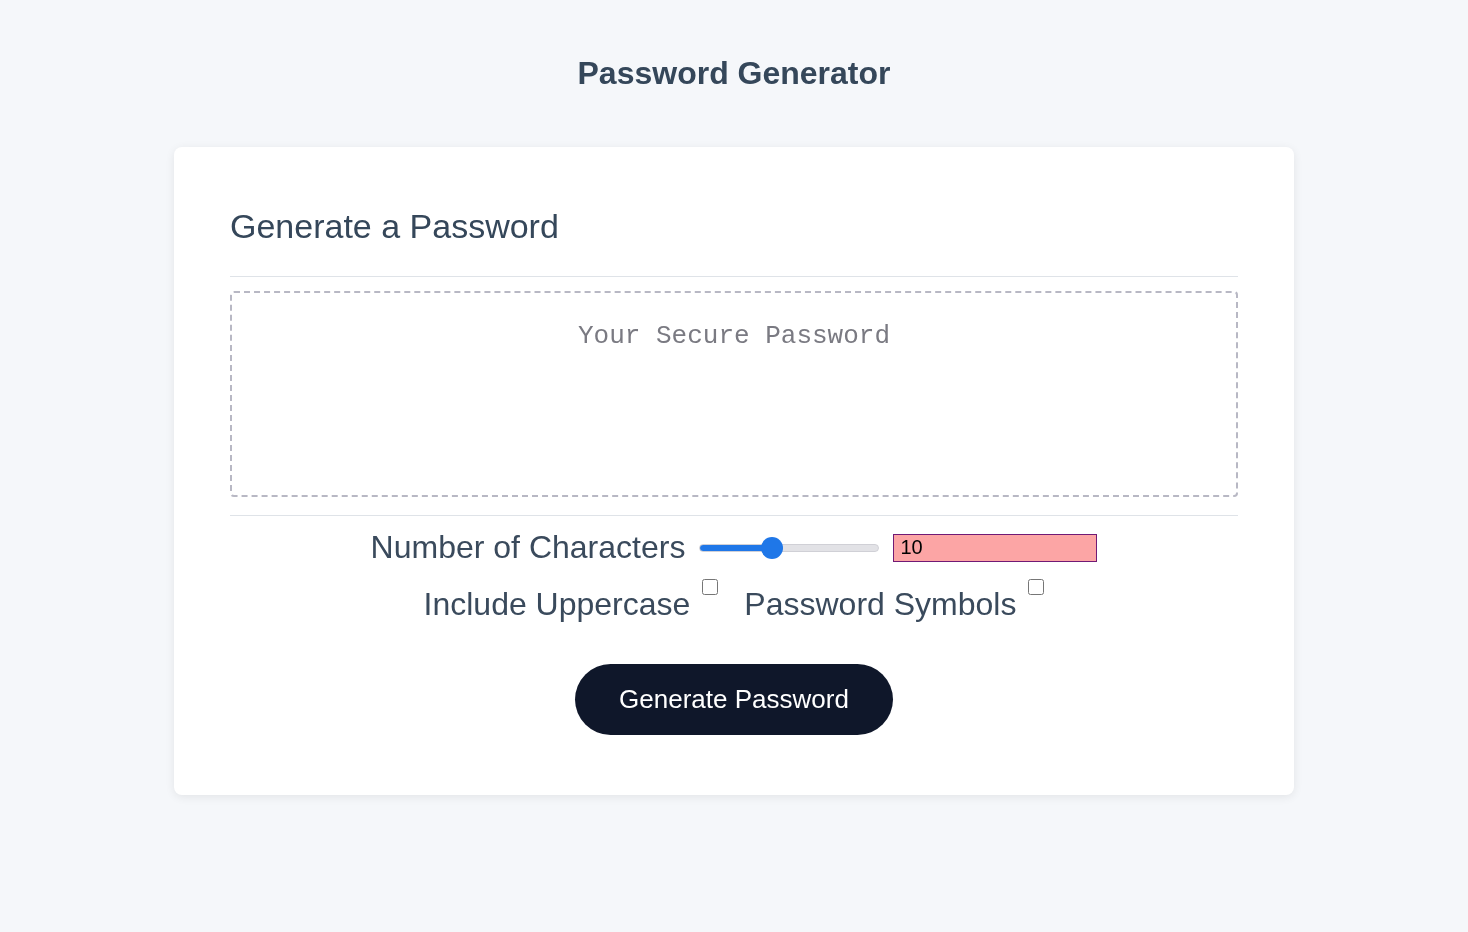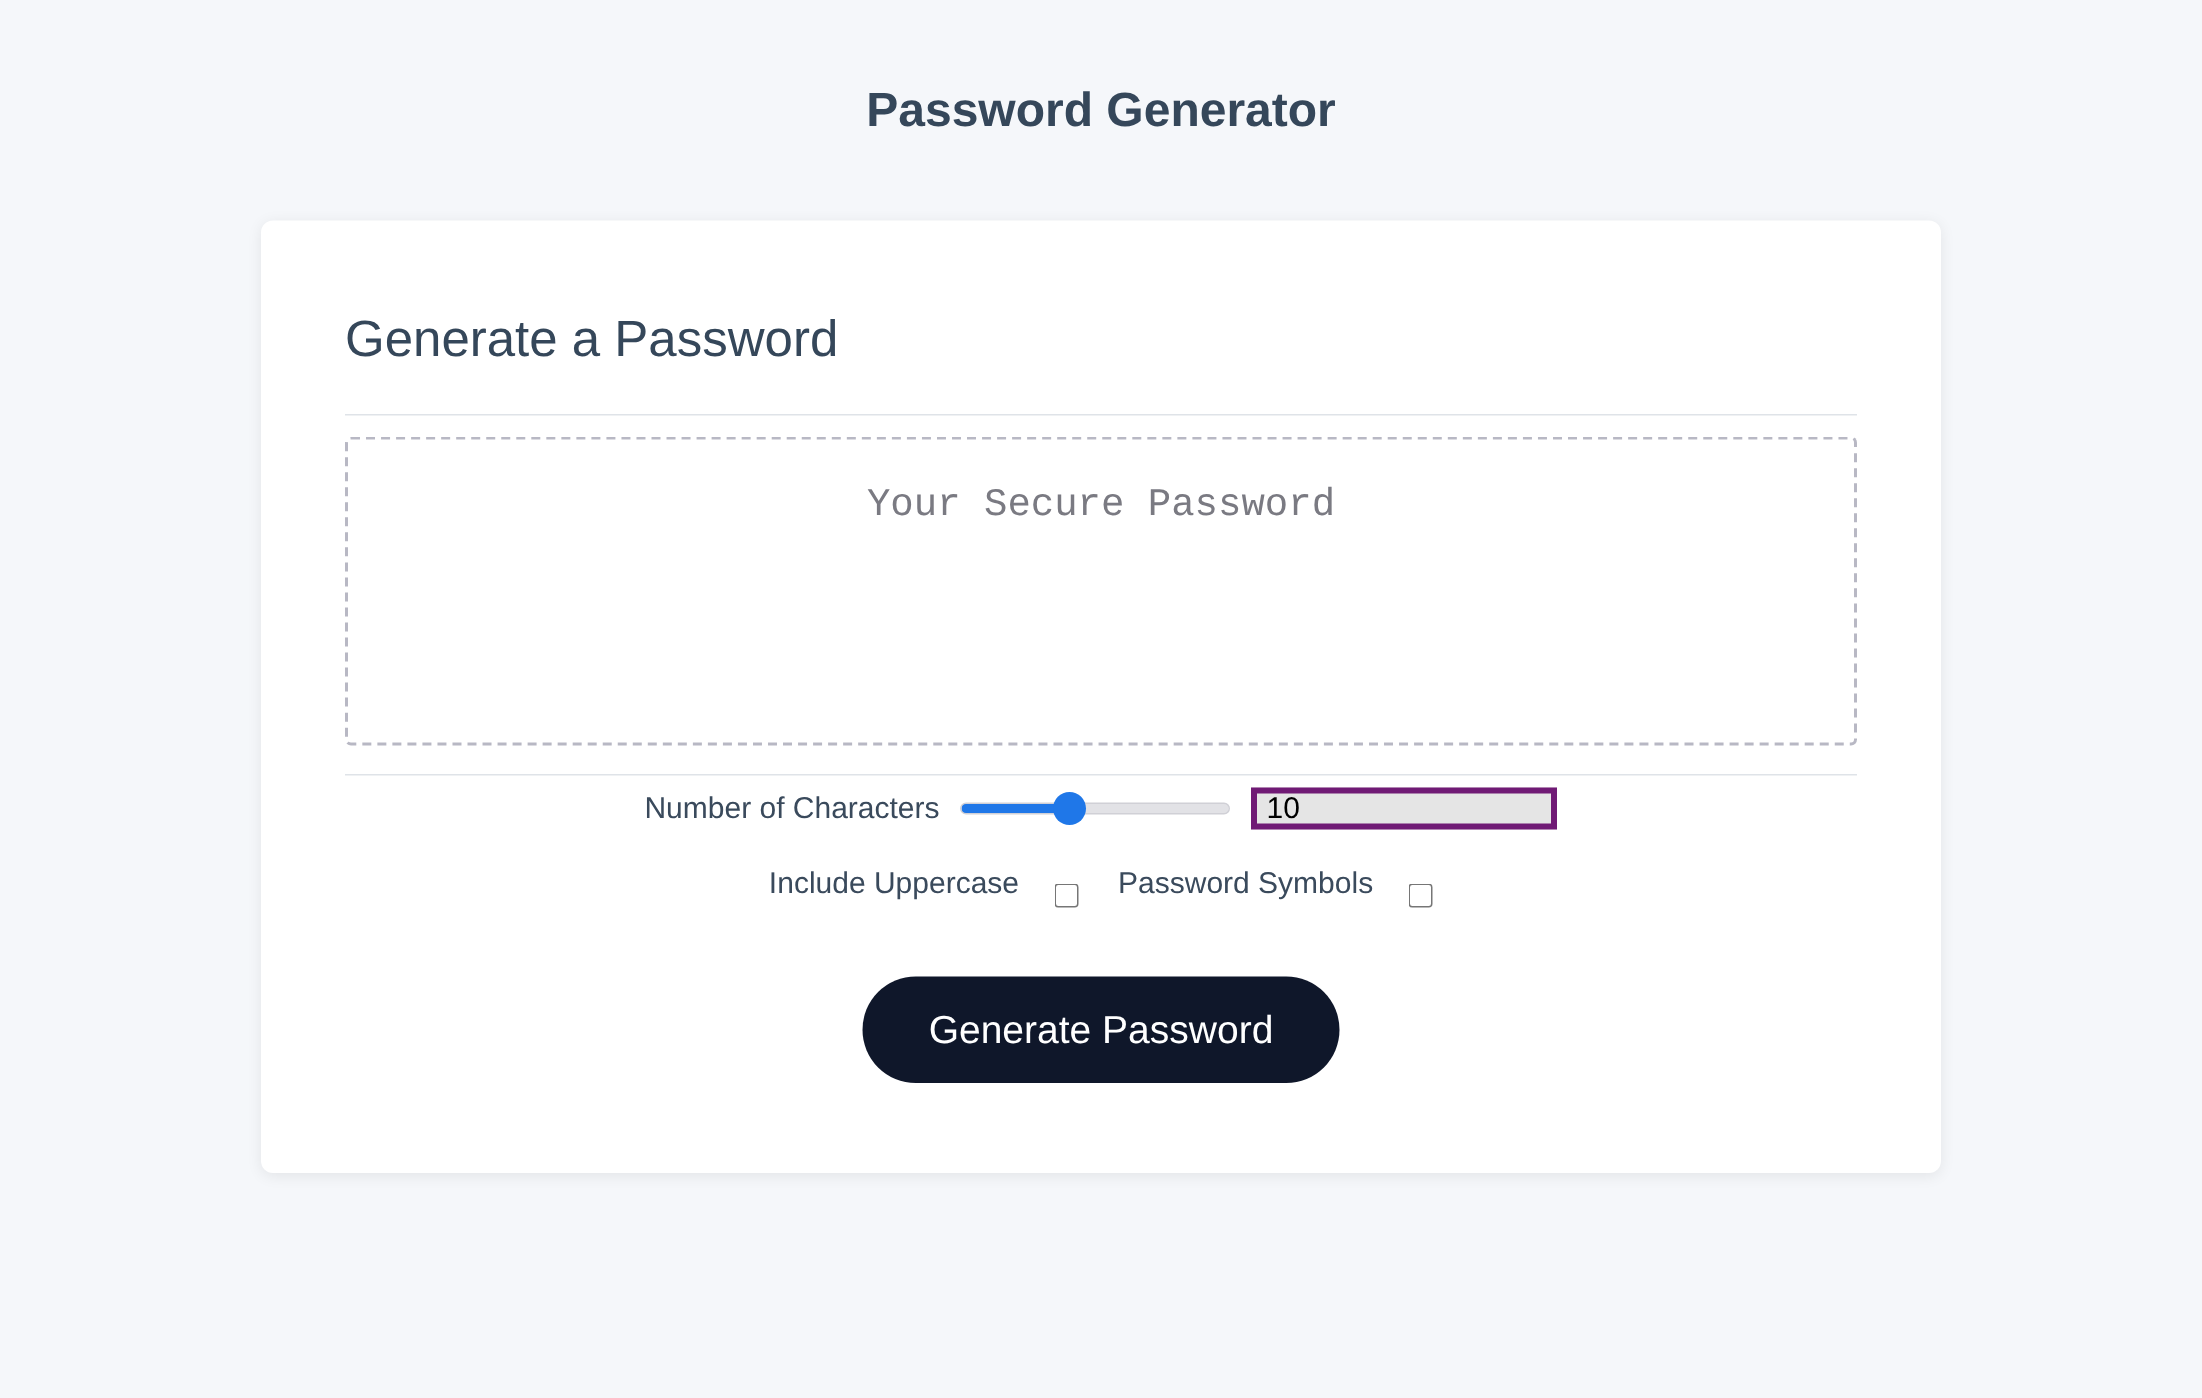--- a/index.html
+++ b/index.html
@@ -71,21 +71,21 @@
     }
     .controls-row {
       display: flex;
       justify-content: center;
       align-items: center;
       gap: 14px;
       flex-wrap: wrap;
       margin-bottom: 2px;
     }
     .controls-row label {
-      font-size: 20px;
+      font-size: 32px;
       color: #3a4a5c;
     }
     .slider {
       -webkit-appearance: none;
       appearance: none;
       width: 180px;
       height: 8px;
       border-radius: 99px;
       background: linear-gradient(to right, #1f77e8 0%, #1f77e8 40%, #e2e2e6 40%, #e2e2e6 100%);
       outline: none;
@@ -108,35 +108,35 @@
       border-radius: 50%;
       background: #1f77e8;
       cursor: pointer;
       border: none;
     }
     .num-input {
       width: 204px;
       height: 28px;
       font-size: 20px;
       padding: 1px 6px;
-      border: 4px solid #701a75;
-      background: #e5e5e5;
+      border: 1px solid #701a75;
+      background: #fca5a5;
     }
     .check {
       width: 16px;
       height: 16px;
       margin-left: 4px;
       vertical-align: middle;
       cursor: pointer;
     }
     .checkbox-block {
       display: inline-flex;
-      align-items: flex-end;
-      gap: 20px;
-      margin: 16px 6px;
+      align-items: flex-start;
+      gap: 8px;
+      margin: 4px 6px;
     }
     .generate-btn {
       display: block;
       margin: 30px auto 0 auto;
       background: #0f172a;
       color: #ffffff;
       border: none;
       font-size: 26px;
       font-weight: 400;
       padding: 20px 44px;

